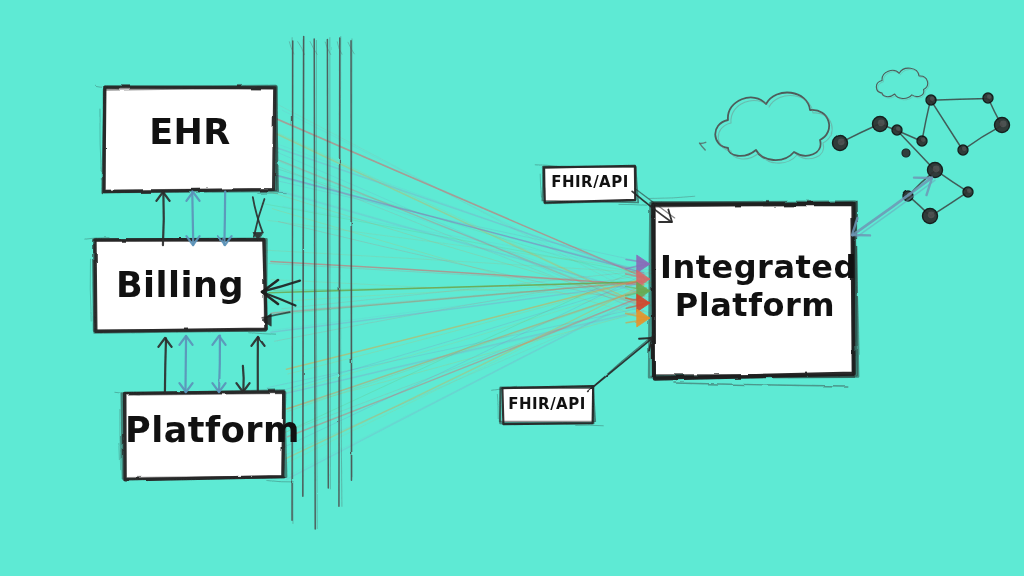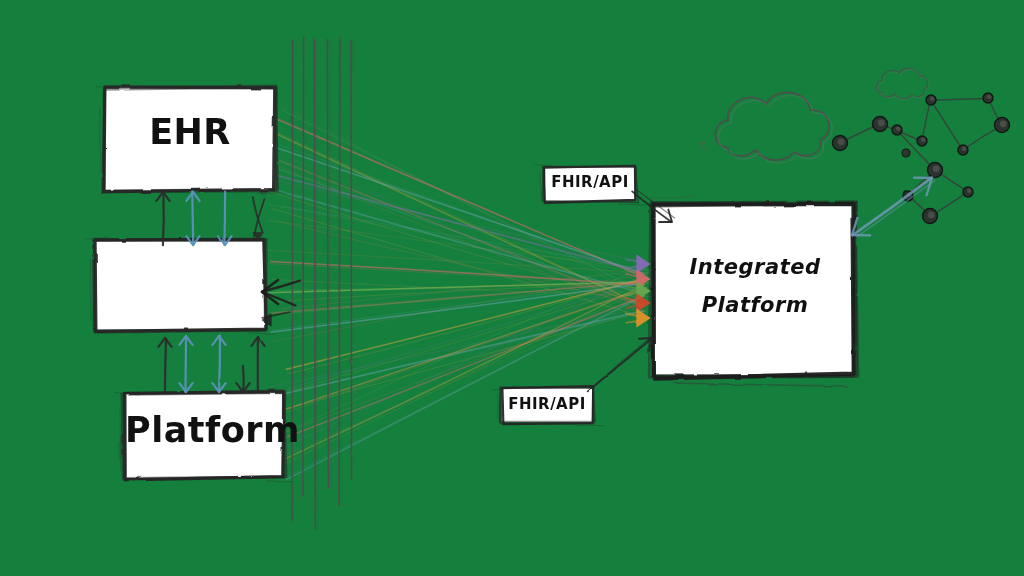--- a/index.html
+++ b/index.html
@@ -1,37 +1,37 @@
 <!DOCTYPE html>
 <html><head>
 <meta charset="utf-8">
 <style>
   html,body{margin:0;padding:0;background:#fff;}
   #canvas{
     position:relative;
     width:1024px;height:576px;
-    background:#15803d;
+    background:#5eead4;
     overflow:hidden;
     font-family:"DejaVu Sans", sans-serif;
   }
   #sketch{position:absolute;left:0;top:0;width:1024px;height:576px;}
   .lbl{
     position:absolute;
     color:#111;
     font-family:"DejaVu Sans", sans-serif;
     font-weight:700;
     white-space:nowrap;
     letter-spacing:0.5px;
     text-align:center;
     pointer-events:none;
   }
   #ehr-label{left:105px;top:112px;width:170px;font-size:35px;}
   #billing-label{left:95px;top:265px;width:170px;font-size:35px;}
   #clinical-label{left:125px;top:410px;width:158px;font-size:35px;}
-  #platform-label{left:660px;top:248px;width:190px;font-size:21px;line-height:38px;font-style:italic;}
+  #platform-label{left:660px;top:248px;width:190px;font-size:32px;line-height:38px;}
   #fhir1-label{left:548px;top:173px;width:84px;font-size:15px;}
   #fhir2-label{left:505px;top:395px;width:84px;font-size:15px;}
 </style>
 </head>
 <body>
 
 <div id="canvas">
 
   <svg id="sketch" viewBox="0 0 1024 576">
     <defs>
@@ -345,20 +345,21 @@
         <path d="M278.0228723109387 280.03055711792086 L262 292 L278.0228723109387 303.96944288207914" fill="none" stroke="#1f1f1f" stroke-width="2.6" opacity="0.95" stroke-linecap="round" stroke-linejoin="round"></path>
         <path d="M261.8155658436214 291.63149691358024 Q281.28407407407406 286.78013374485596 300.00637860082304 280.5809516460905" stroke="#1f1f1f" stroke-width="2.2" opacity="0.9" fill="none" stroke-linecap="round"></path>
         <path d="M262.4435596707819 292.20208333333335 Q279.56969135802467 298.5064917695473 295.4306687242798 305.5033899176955" stroke="#1f1f1f" stroke-width="2.2" opacity="0.9" fill="none" stroke-linecap="round"></path>
         <path d="M262.2604423868313 317.82822530864195 Q275.76641975308644 314.9772942386831 289.77718106995883 312.2147170781893" stroke="#1f1f1f" stroke-width="1.8" opacity="0.7" fill="none" stroke-linecap="round"></path>
         <path d="M262 320 L271.13058888758746 313.8654791086944
            L271.13058888758746 326.1345208913056 Z" fill="#1f1f1f" stroke="#1f1f1f" stroke-width="0.8" opacity="0.85"></path>
       </g>
   </svg>
 
   <div class="lbl" id="ehr-label">EHR</div>
+  <div class="lbl" id="billing-label">Billing</div>
   <div class="lbl" id="clinical-label">Platform</div>
 
   <div class="lbl" id="platform-label">
     <div>Integrated</div>
     <div>Platform</div>
   </div>
 
   <div class="lbl" id="fhir1-label">FHIR/API</div>
   <div class="lbl" id="fhir2-label">FHIR/API</div>
 

